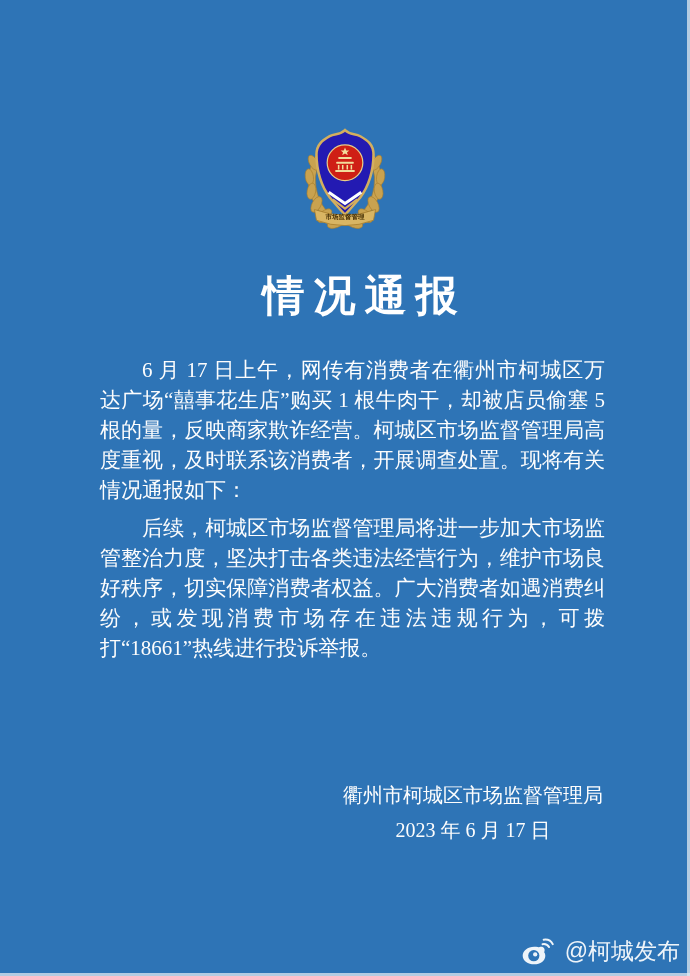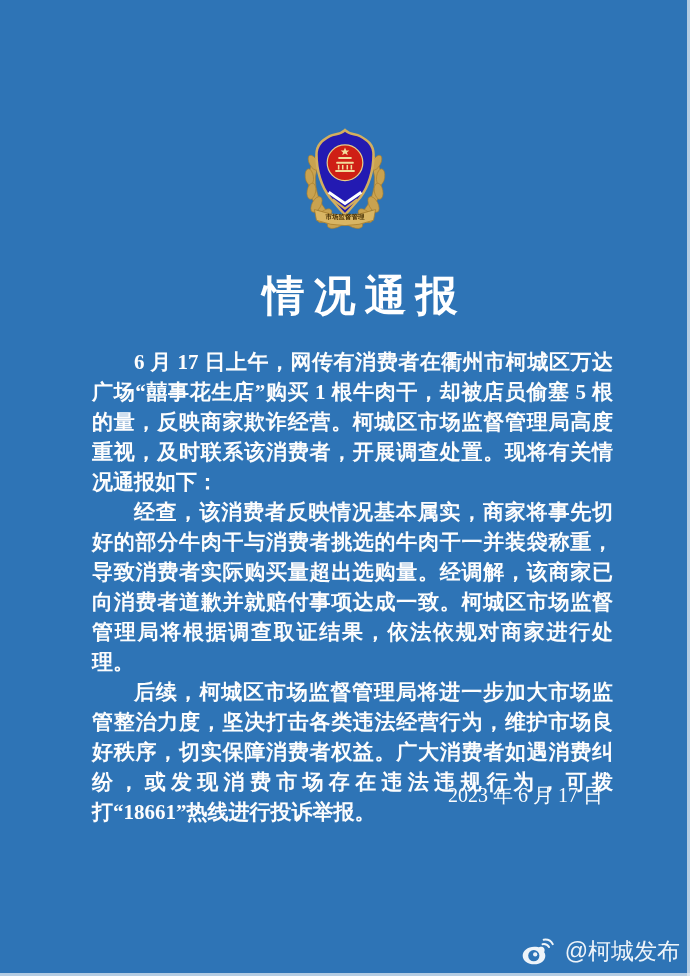--- a/index.html
+++ b/index.html
@@ -39,23 +39,22 @@
   .body-text {
     position: absolute;
     top: 347px; left: 92px;
     width: 521px;
     color: #fdfdfd;
     font-size: 21px;
     line-height: 30px;
     text-align: justify;
   }
   .body-text p {
-    margin: 0;
+    margin: 8px;
     text-indent: 2em;
-    font-weight: bold;
   }
   .signature {
     position: absolute;
     top: 778px; right: 87px;
     text-align: center;
     color: #fdfdfd;
     font-size: 20px;
     line-height: 35px;
   }
   .watermark {
@@ -118,25 +117,25 @@
 
       <path d="M20 84 Q50 95 80 84 L78 94.5 Q50 105 22 94.5 Z" fill="#d9b563" stroke="#a87e2c" stroke-width="0.8"></path>
       <text x="50" y="93.4" font-size="6.4" text-anchor="middle" fill="#4a3308" font-family="Liberation Serif, serif" font-weight="bold">市场监督管理</text>
     </svg>
   </div>
 
   <h1 class="title">情况通报</h1>
 
   <div class="body-text">
     <p>6 月 17 日上午，网传有消费者在衢州市柯城区万达广场“囍事花生店”购买 1 根牛肉干，却被店员偷塞 5 根的量，反映商家欺诈经营。柯城区市场监督管理局高度重视，及时联系该消费者，开展调查处置。现将有关情况通报如下：</p>
-    <p>经查，该消费者反映情况基本属实，商家将事先切好的部分牛肉干与消费者挑选的牛肉干一并装袋称重，导致消费者实际购买量超出选购量。经调解，该商家已向消费者道歉并就赔付事项达成一致。柯城区市场监督管理局将根据调查取证结果，依法依规对商家进行处理。</p>
     <p>后续，柯城区市场监督管理局将进一步加大市场监管整治力度，坚决打击各类违法经营行为，维护市场良好秩序，切实保障消费者权益。广大消费者如遇消费纠纷，或发现消费市场存在违法违规行为，可拨打“18661”热线进行投诉举报。</p>
   </div>
 
   <div class="signature">
+    <div>衢州市柯城区市场监督管理局</div>
     <div>2023 年 6 月 17 日</div>
   </div>
 
   <div class="watermark">
     <svg viewBox="0 0 40 34">
       <path fill="rgba(255,255,255,0.92)" d="M16 10.5 C8 10.5 2 15.5 2 21.5 C2 27.5 8.5 32 16 32 C23.5 32 29.5 27.5 29.5 21.5 C29.5 20 29 18.6 28.1 17.4 C29.9 13.4 27.3 9.6 22.6 11 C21.9 11.2 21.2 11 20.4 10.8 C19 10.6 17.5 10.5 16 10.5 Z"></path>
       <circle cx="15.5" cy="21.5" r="6.8" fill="#2e74b6"></circle>
       <circle cx="17.2" cy="20" r="2.6" fill="rgba(255,255,255,0.92)"></circle>
       <path d="M26 7.5 Q31.5 6.5 34 11" fill="none" stroke="rgba(255,255,255,0.92)" stroke-width="2.4" stroke-linecap="round"></path>
       <path d="M27.5 2 Q35.5 1 38.5 7.5" fill="none" stroke="rgba(255,255,255,0.92)" stroke-width="2.4" stroke-linecap="round"></path>

